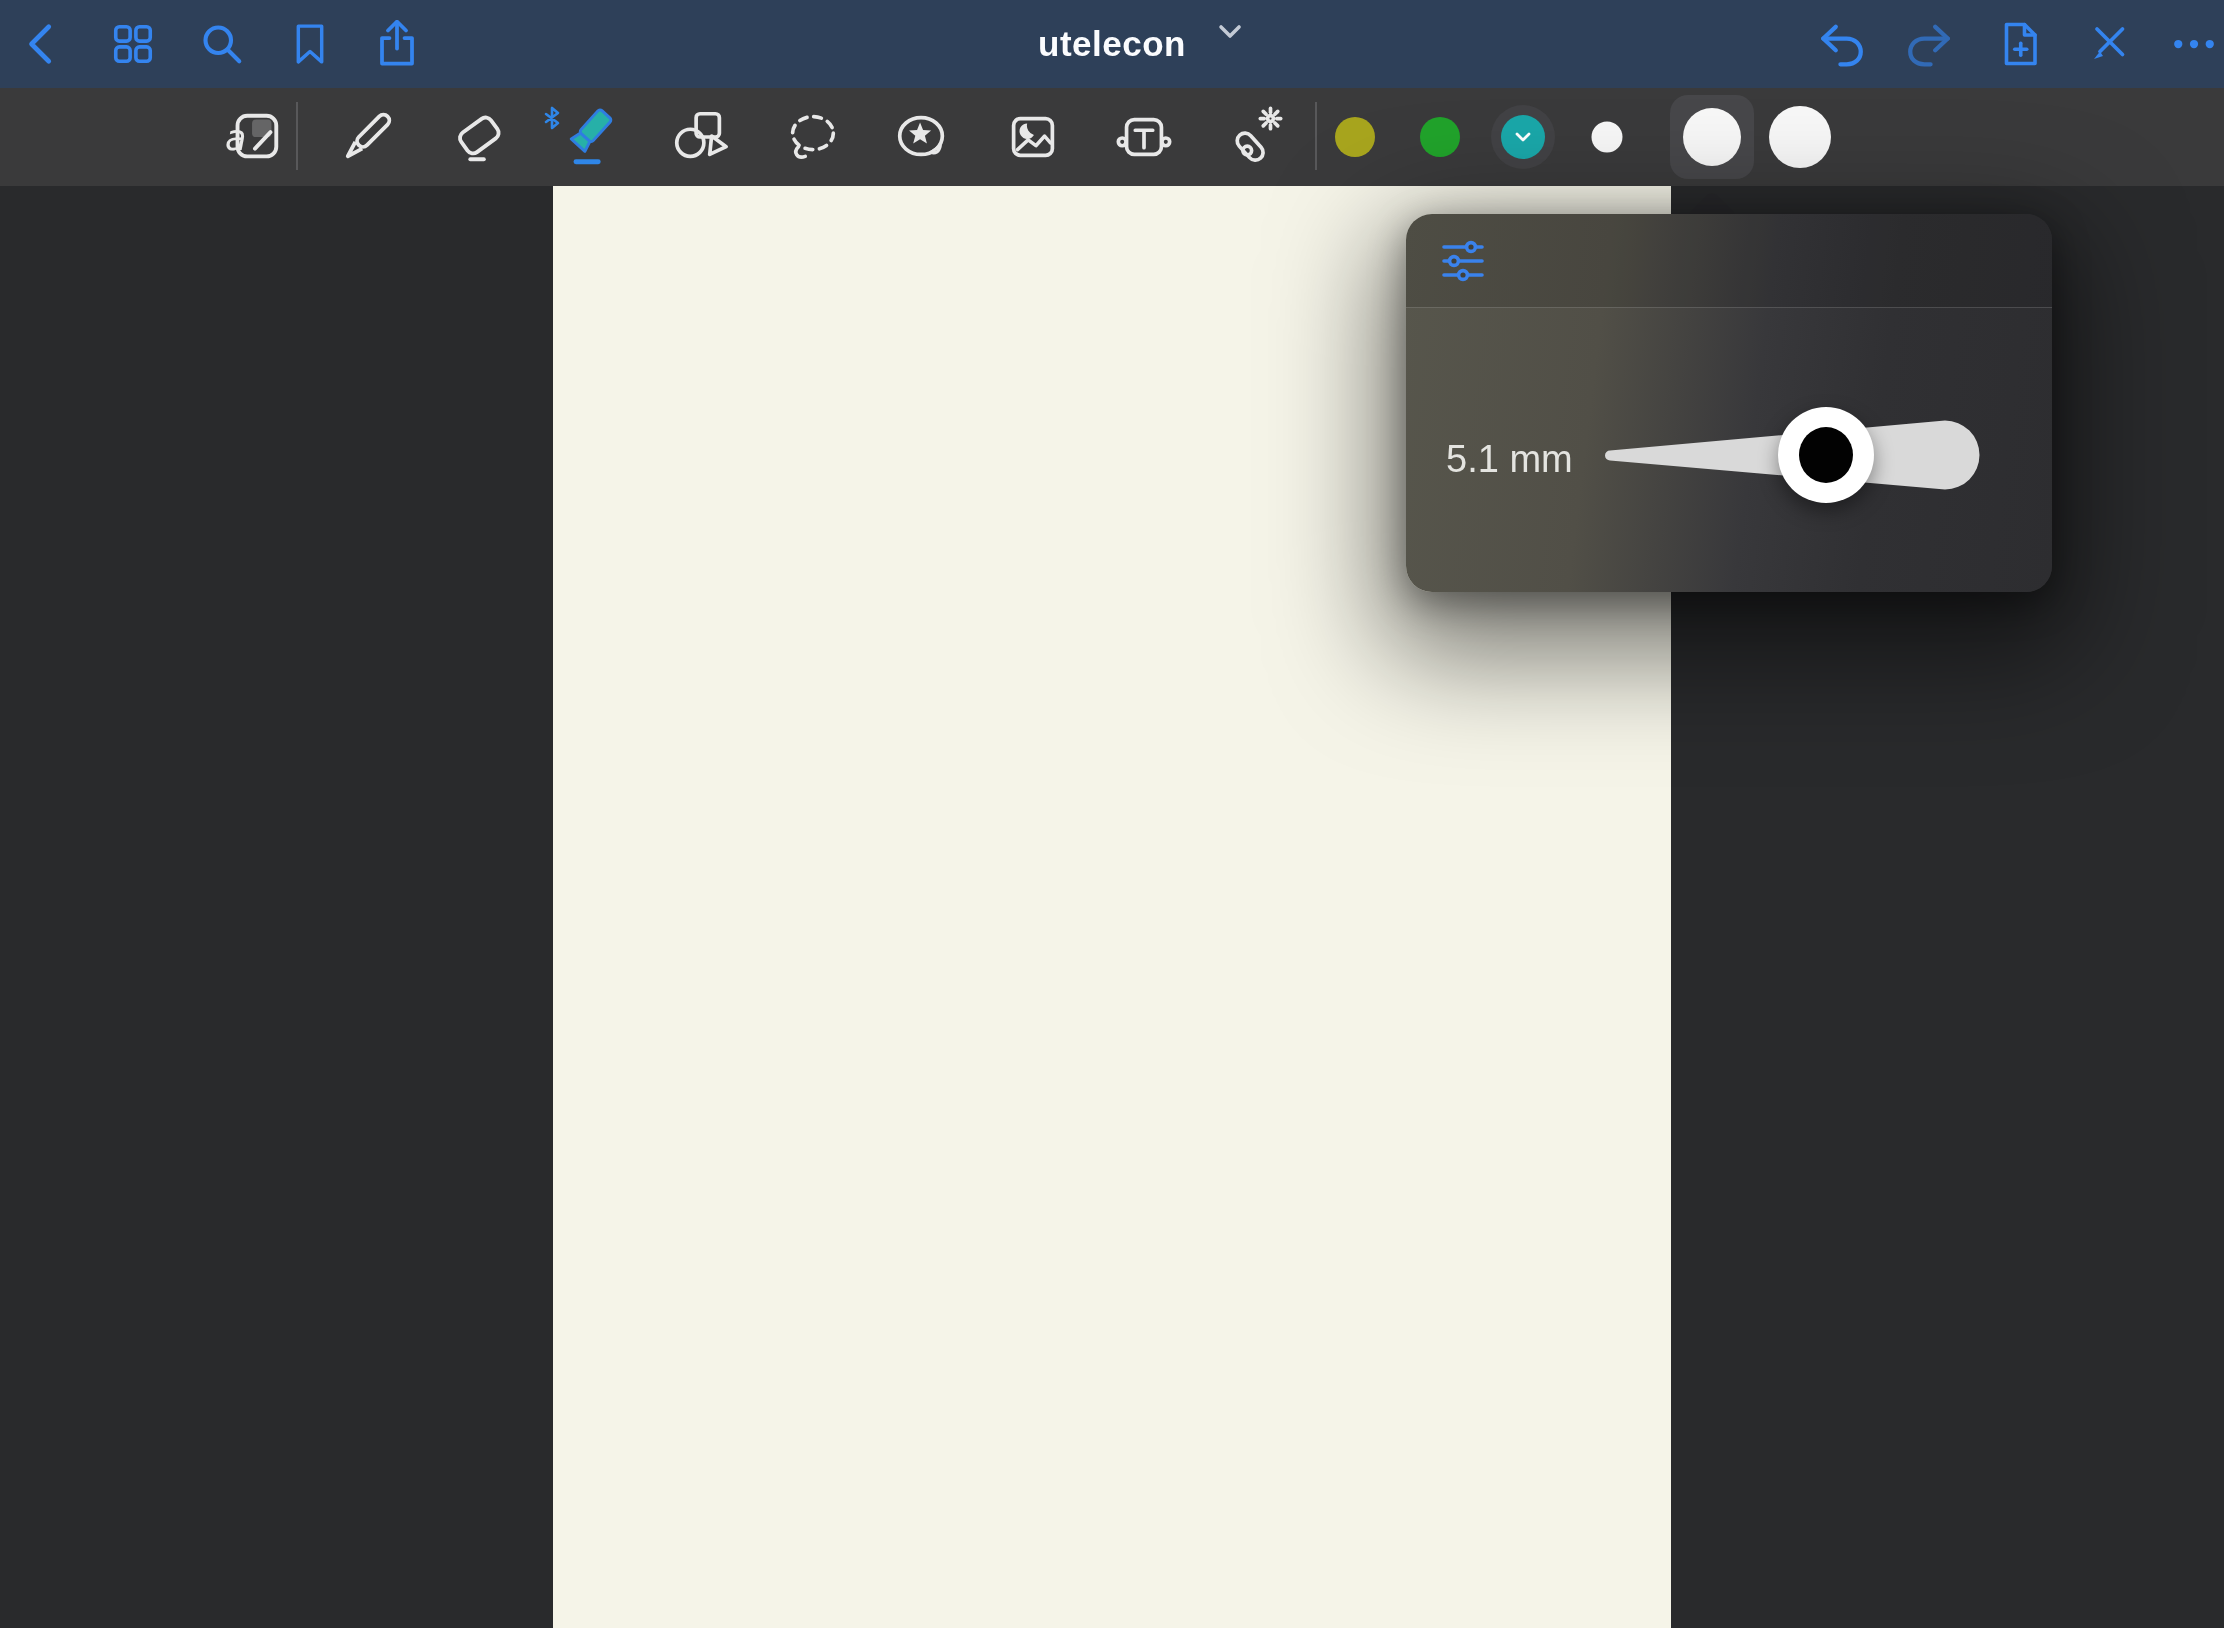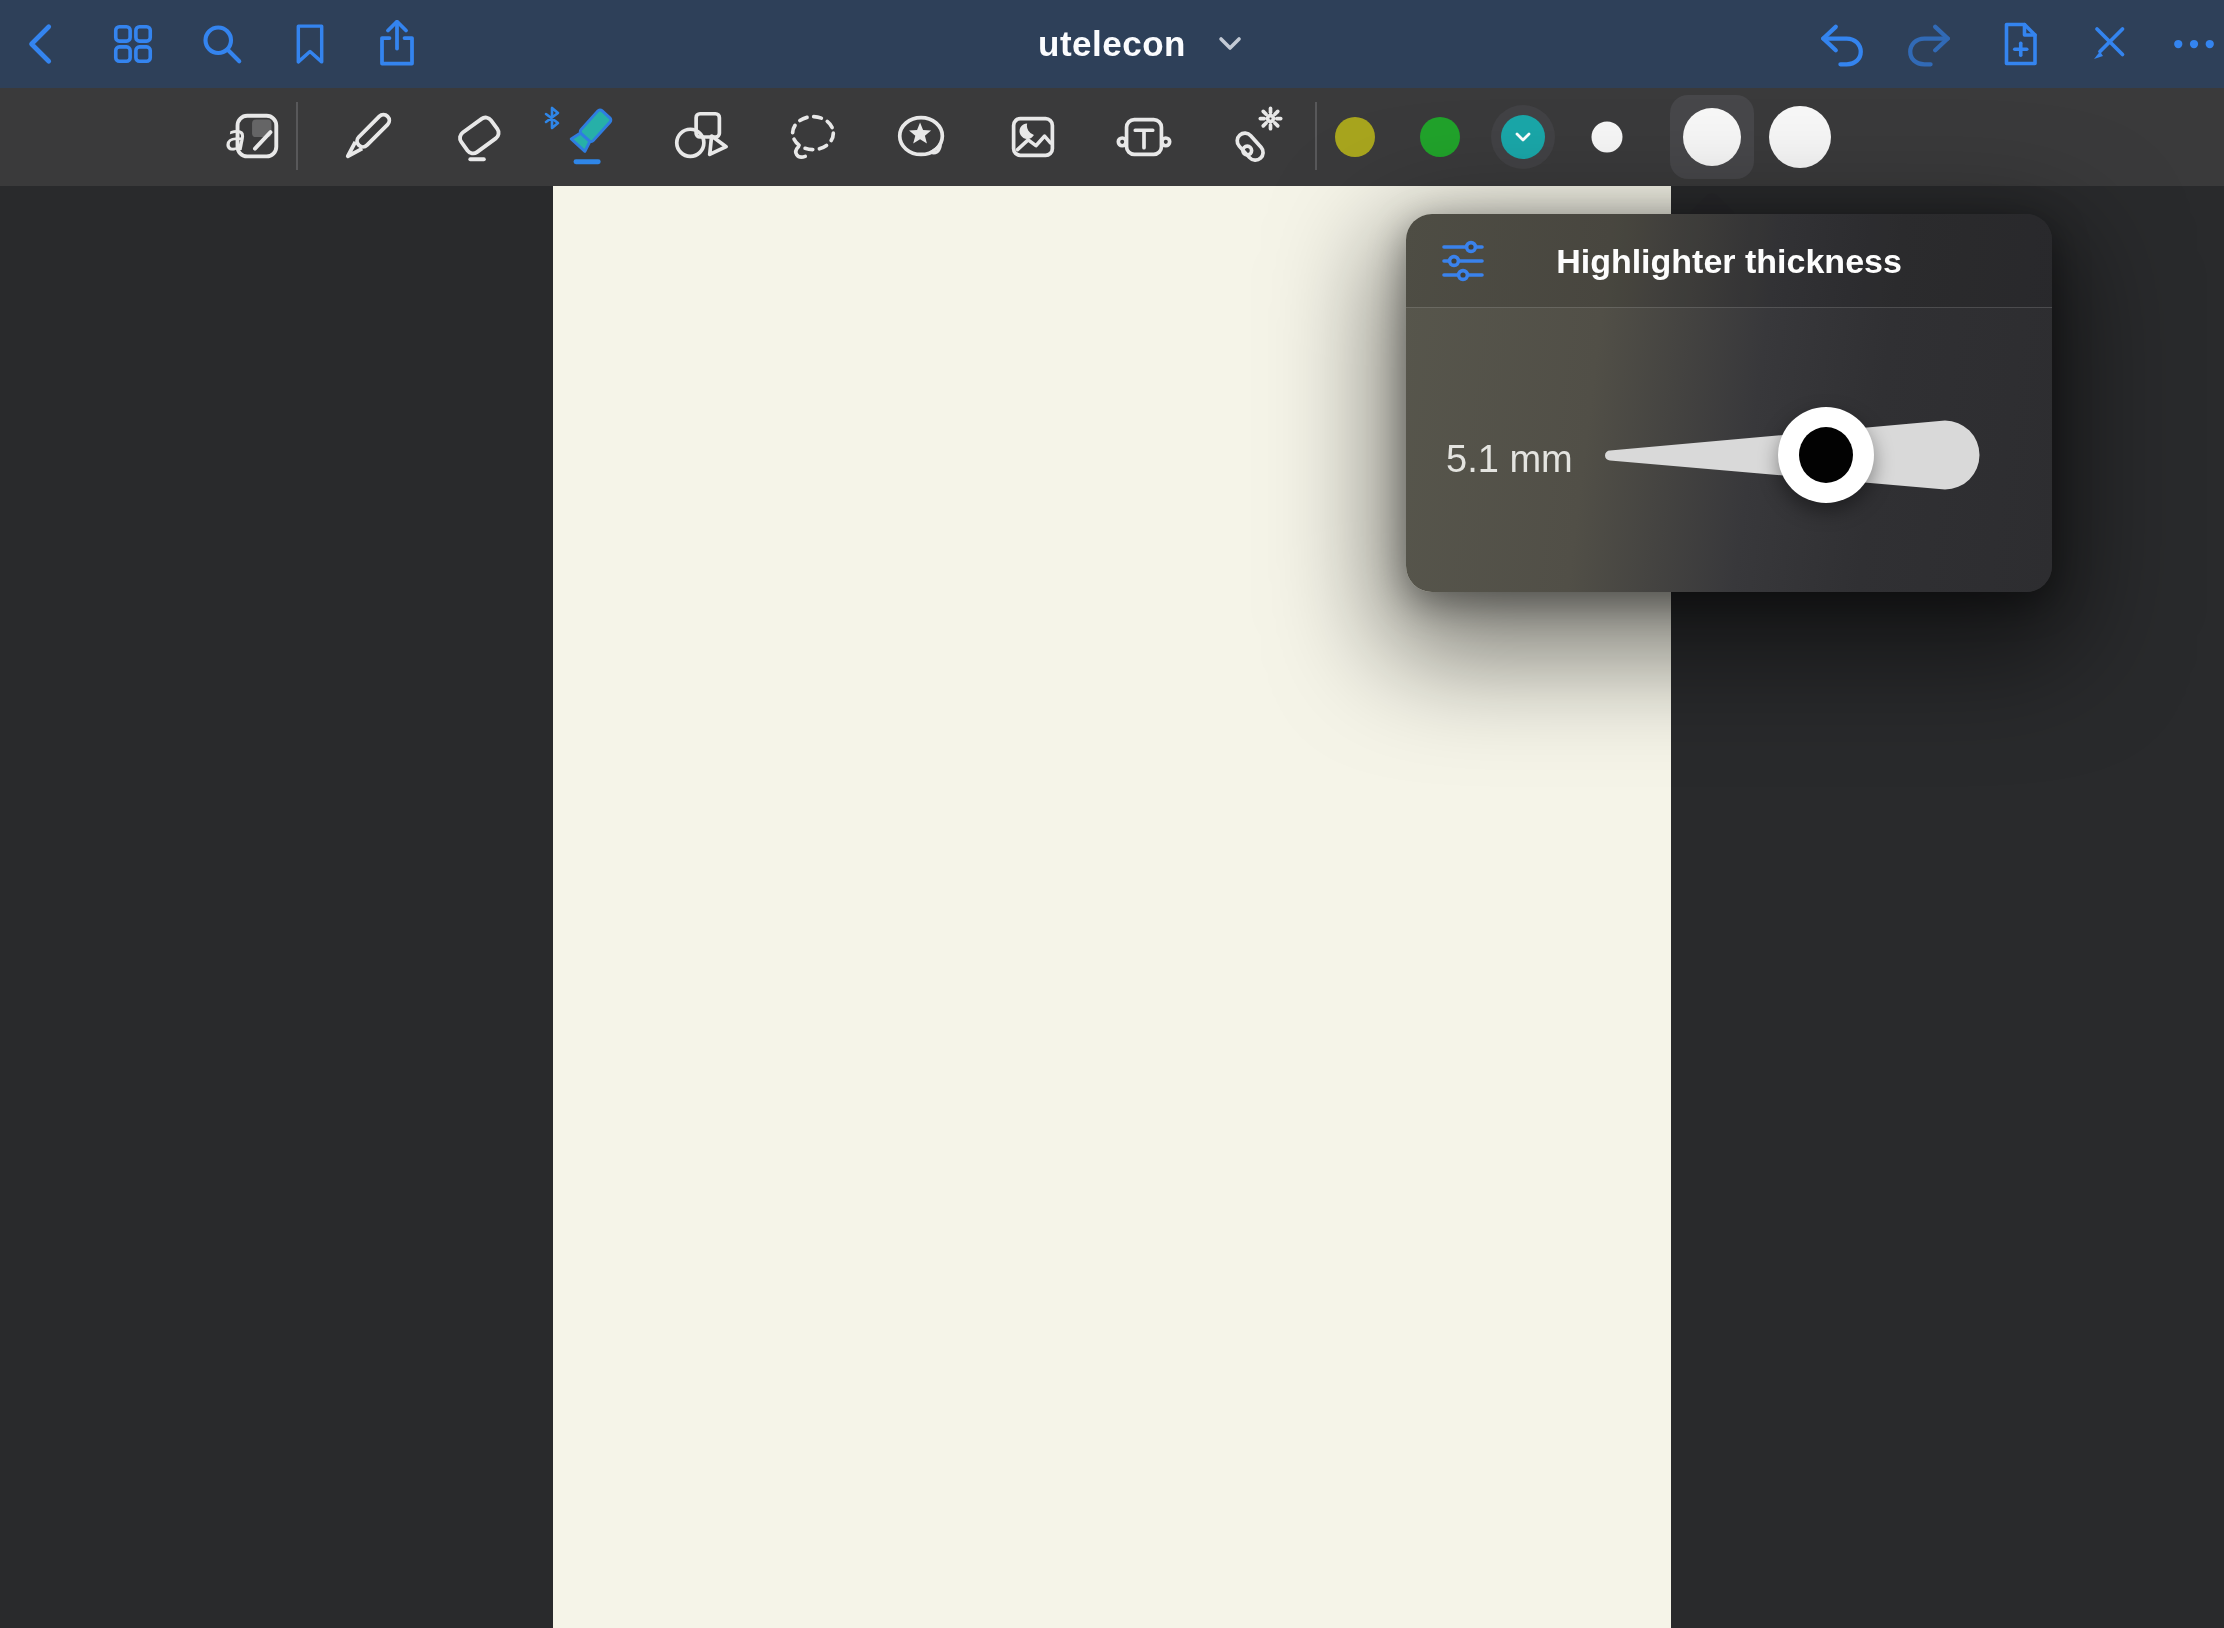--- a/index.html
+++ b/index.html
@@ -13,21 +13,21 @@
   
   .navbar {
     position:absolute; left:0; top:0; width:2224px; height:88px;
     background:#2e4059; z-index:10;
   }
   .abs { position:absolute; transform:translate(-50%,-50%); }
   .icon-btn {
     background:none; border:none; padding:0; cursor:pointer;
     display:flex; align-items:center; justify-content:center;
   }
-  .title-wrap { display:flex; align-items:center; gap:32px; }
+  .title-wrap { display:flex; align-items:flex-start; gap:32px; }
   .doc-title { font-size:35px; font-weight:700; color:#fbfcfe; letter-spacing:.5px; }
   .dim { opacity:.62; }
 
   
   .toolbar {
     position:absolute; left:0; top:88px; width:2224px; height:98px;
     background:#3a3a3b; z-index:9;
   }
   .tb-sep { position:absolute; top:14px; width:2px; height:68px; background:#58585a; }
   .swatch { border-radius:50%; }
@@ -321,21 +321,20 @@
 </div>
 
 <div class="canvas">
   <div class="paper"></div>
 </div>
 
 <div class="pop-arrow"></div>
 
 <div class="popover">
   <div class="pop-header"></div>
-  <div class="pop-title">Highlighter thickness</div>
   <svg class="sliders-ic" width="46" height="46" viewBox="0 0 46 46">
     <g stroke="#3a82ec" stroke-width="3.6" stroke-linecap="round" fill="none">
       <line x1="4" y1="9" x2="42" y2="9"></line>
         <circle cx="31" cy="9" r="4.4" fill="#3f3f3a"></circle>
       <line x1="4" y1="23" x2="42" y2="23"></line>
         <circle cx="14" cy="23" r="4.4" fill="#3f3f3a"></circle>
       <line x1="4" y1="37" x2="42" y2="37"></line>
         <circle cx="23" cy="37" r="4.4" fill="#3f3f3a"></circle>
     </g>
   </svg>

